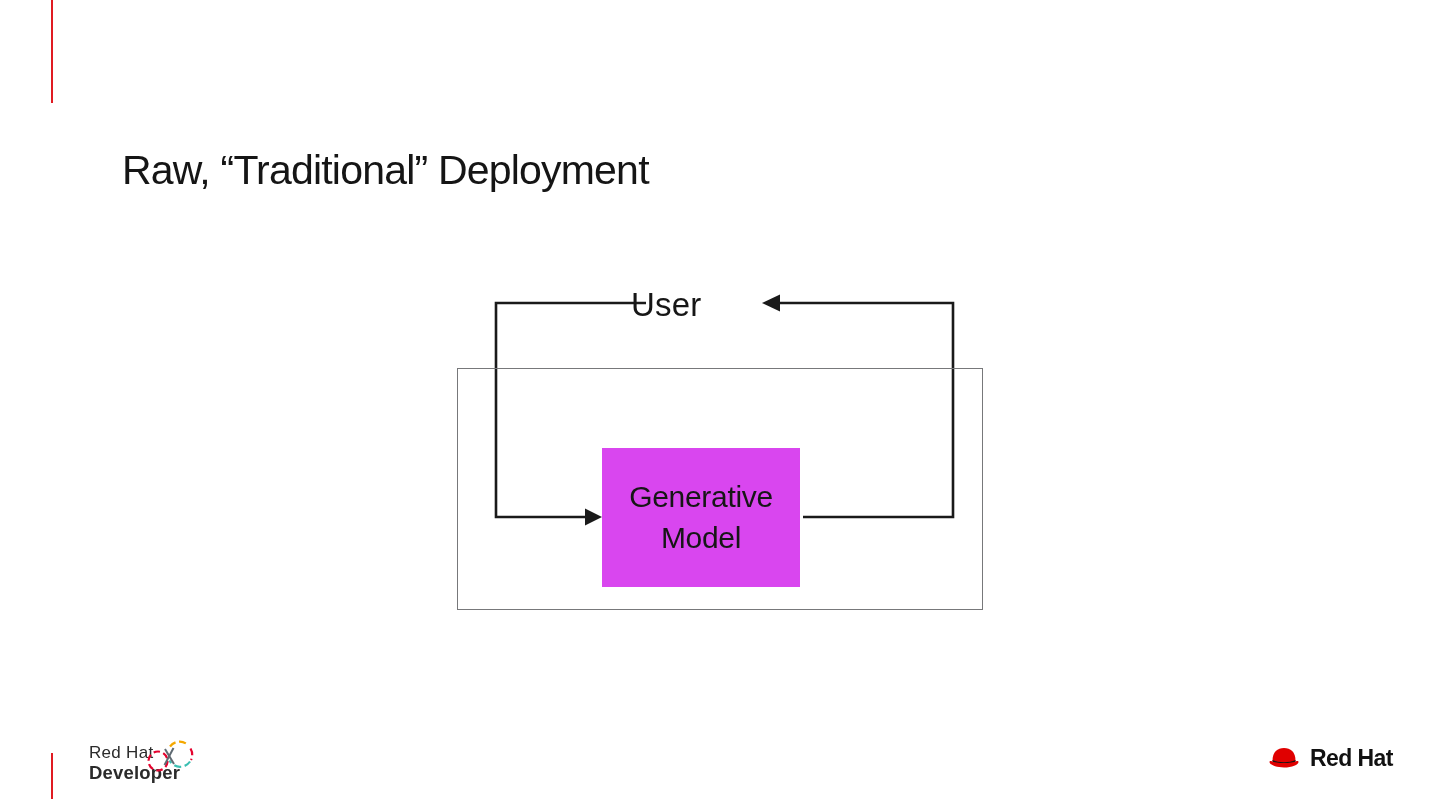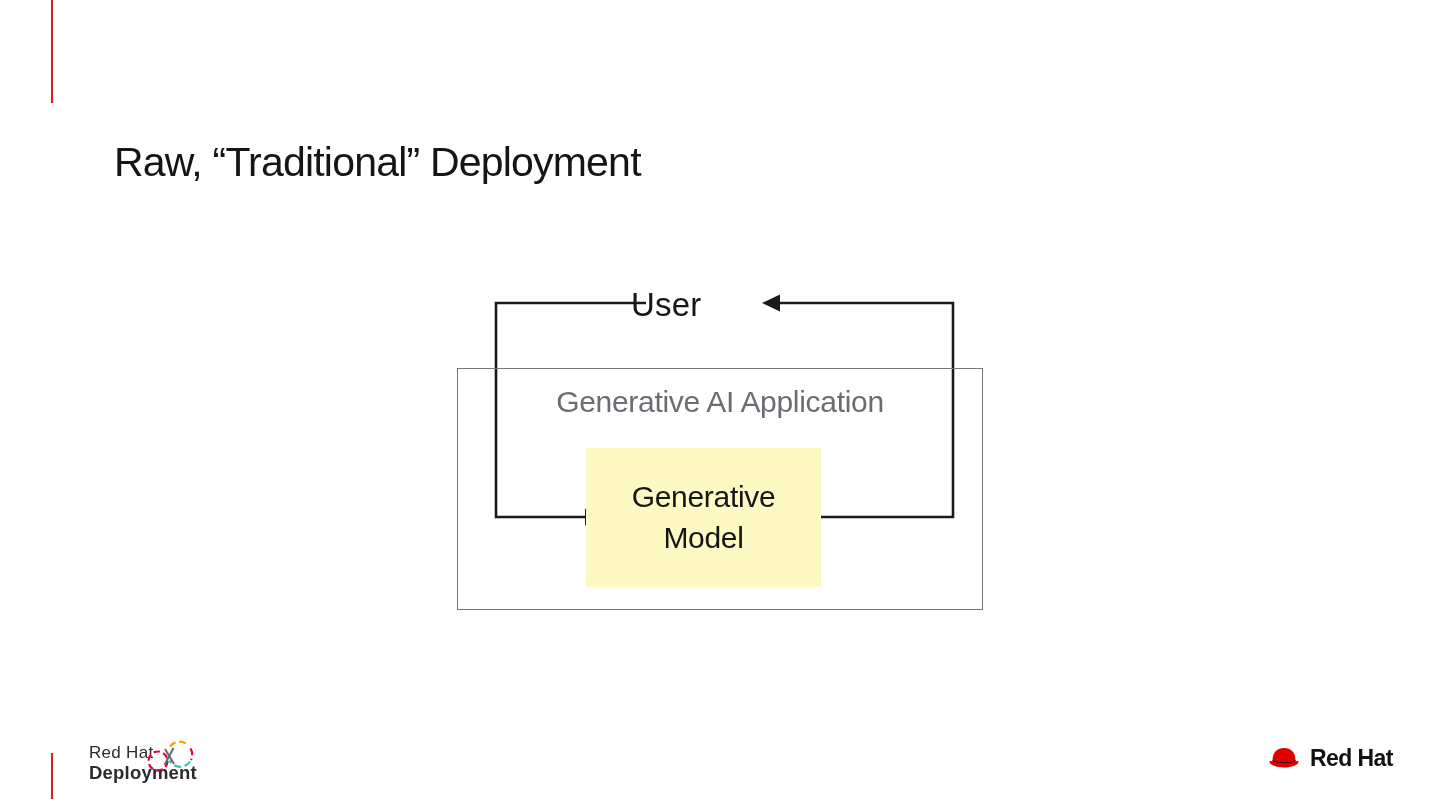--- a/index.html
+++ b/index.html
@@ -6,38 +6,38 @@
   .slide{
     position:relative;width:1440px;height:810px;background:#ffffff;overflow:hidden;
     font-family:"Liberation Sans",sans-serif;color:#151515;
   }
   
   .accent-line{position:absolute;width:2px;background:#e01b22;}
   .accent-top{left:51px;top:0;height:103px;}
   .accent-bottom{left:51px;top:753px;height:46px;}
   
   .title{
-    position:absolute;left:106px;top:131px;margin:8px;
+    position:absolute;left:106px;top:131px;margin:16px;
     font-size:41px;font-weight:400;letter-spacing:-0.8px;color:#151515;
   }
   
   .flow-lines{position:absolute;left:0;top:0;width:1440px;height:810px;pointer-events:none;}
   .flow-lines path{fill:none;stroke:#1a1a1a;stroke-width:2.6;}
   .flow-lines polygon{fill:#1a1a1a;stroke:none;}
   .app-box{
     position:absolute;left:457px;top:368px;width:526px;height:242px;
     box-sizing:border-box;border:1.5px solid #77787a;background:transparent;
   }
   .app-box-label{
     position:absolute;left:457px;top:385px;width:526px;text-align:center;
     font-size:30px;color:#6a6e73;letter-spacing:-0.3px;
   }
   .model-box{
-    position:absolute;left:586px;top:448px;width:235px;height:139px;
-    background:#fef9c3;display:flex;align-items:center;justify-content:center;
+    position:absolute;left:602px;top:448px;width:198px;height:139px;
+    background:#d946ef;display:flex;align-items:center;justify-content:center;
   }
   .model-box-label{
     font-size:30px;line-height:1.35;color:#161616;text-align:center;
     white-space:pre-line;letter-spacing:-0.3px;
   }
   .user-label{
     position:absolute;left:631px;top:286px;width:140px;text-align:left;
     font-size:33px;color:#161616;letter-spacing:0.2px;
   }
   
@@ -61,32 +61,31 @@
   <h1 class="title">Raw, “Traditional” Deployment</h1>
 
   <svg class="flow-lines" viewBox="0 0 1440 810" xmlns="http://www.w3.org/2000/svg" aria-hidden="true">
     <path d="M 646 303 L 496 303 L 496 517 L 586 517"></path>
     <polygon points="602,517 585,508.5 585,525.5"></polygon>
     <path d="M 803 517 L 953 517 L 953 303 L 780 303"></path>
     <polygon points="762,303 780,294.5 780,311.5"></polygon>
   </svg>
 
   <div class="app-box"></div>
-  <div class="app-box-label">Generative AI Application</div>
 
   <div class="model-box">
     <div class="model-box-label">Generative
 Model</div>
   </div>
 
   <div class="user-label">User</div>
 
   <div class="dev-logo">
     <div class="dev-logo-line1">Red Hat</div>
-    <div class="dev-logo-line2">Deployment</div>
+    <div class="dev-logo-line2">Developer</div>
   </div>
   <svg class="infinity-icon" viewBox="0 0 58 38" xmlns="http://www.w3.org/2000/svg" aria-hidden="true">
 
     <circle cx="16" cy="23" r="9.5" fill="none" stroke="#e4032e" stroke-width="2.2" stroke-dasharray="6.5 3.5"></circle>
 
     <path d="M 28 8.5 A 12 12 0 0 1 46.5 7.5" fill="none" stroke="#f4a800" stroke-width="2.2" stroke-dasharray="7 3.5"></path>
     <path d="M 48.5 10.5 A 12 12 0 0 1 49 22" fill="none" stroke="#e4032e" stroke-width="2.2" stroke-dasharray="7 3.5"></path>
     <path d="M 48 23.5 A 12 12 0 0 1 27.5 22.5" fill="none" stroke="#3bbfb2" stroke-width="2.2" stroke-dasharray="7 3.5"></path>
 
     <path d="M 23 11 L 32 26" fill="none" stroke="#5f6a72" stroke-width="2"></path>

